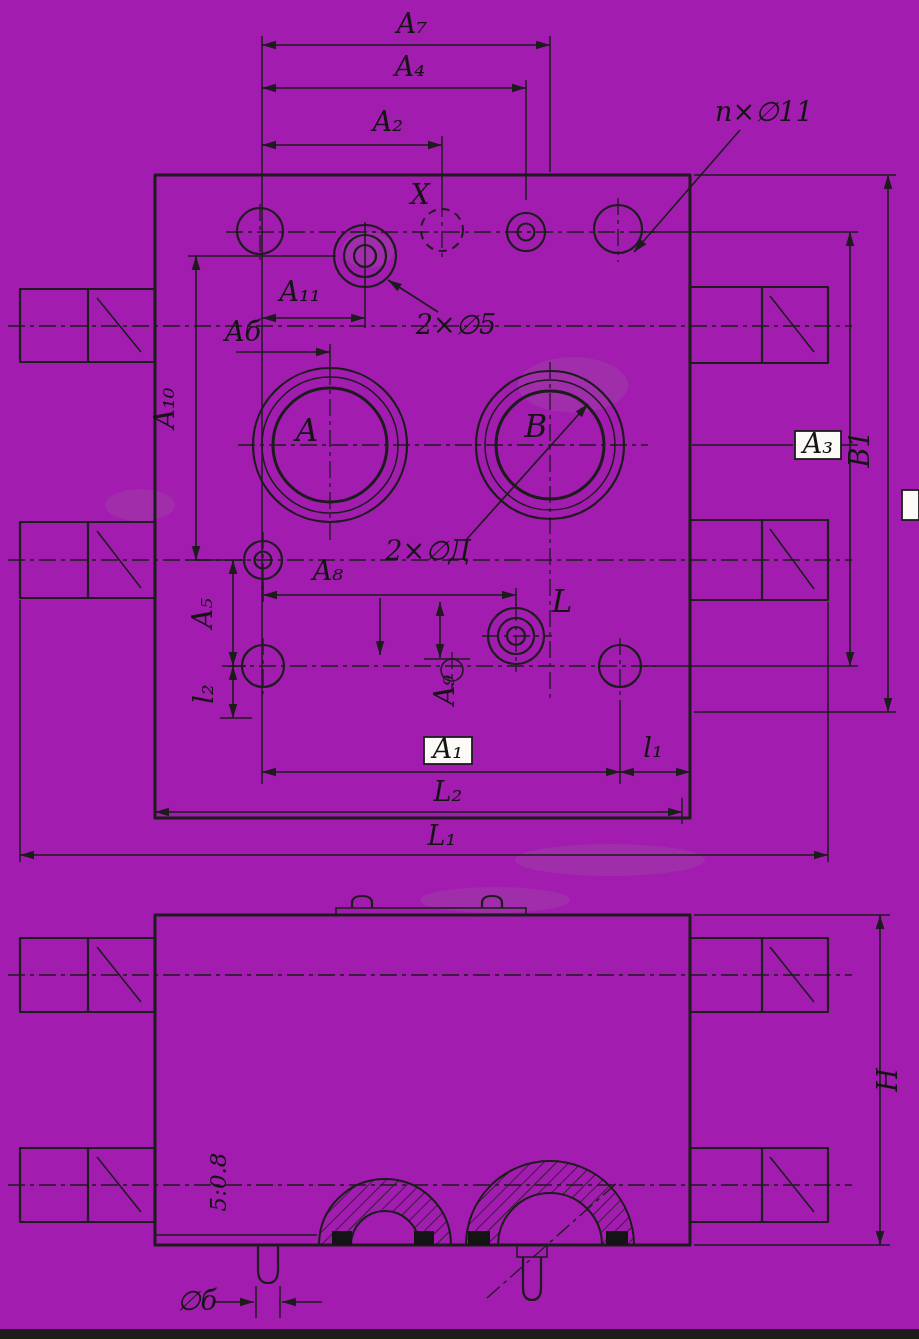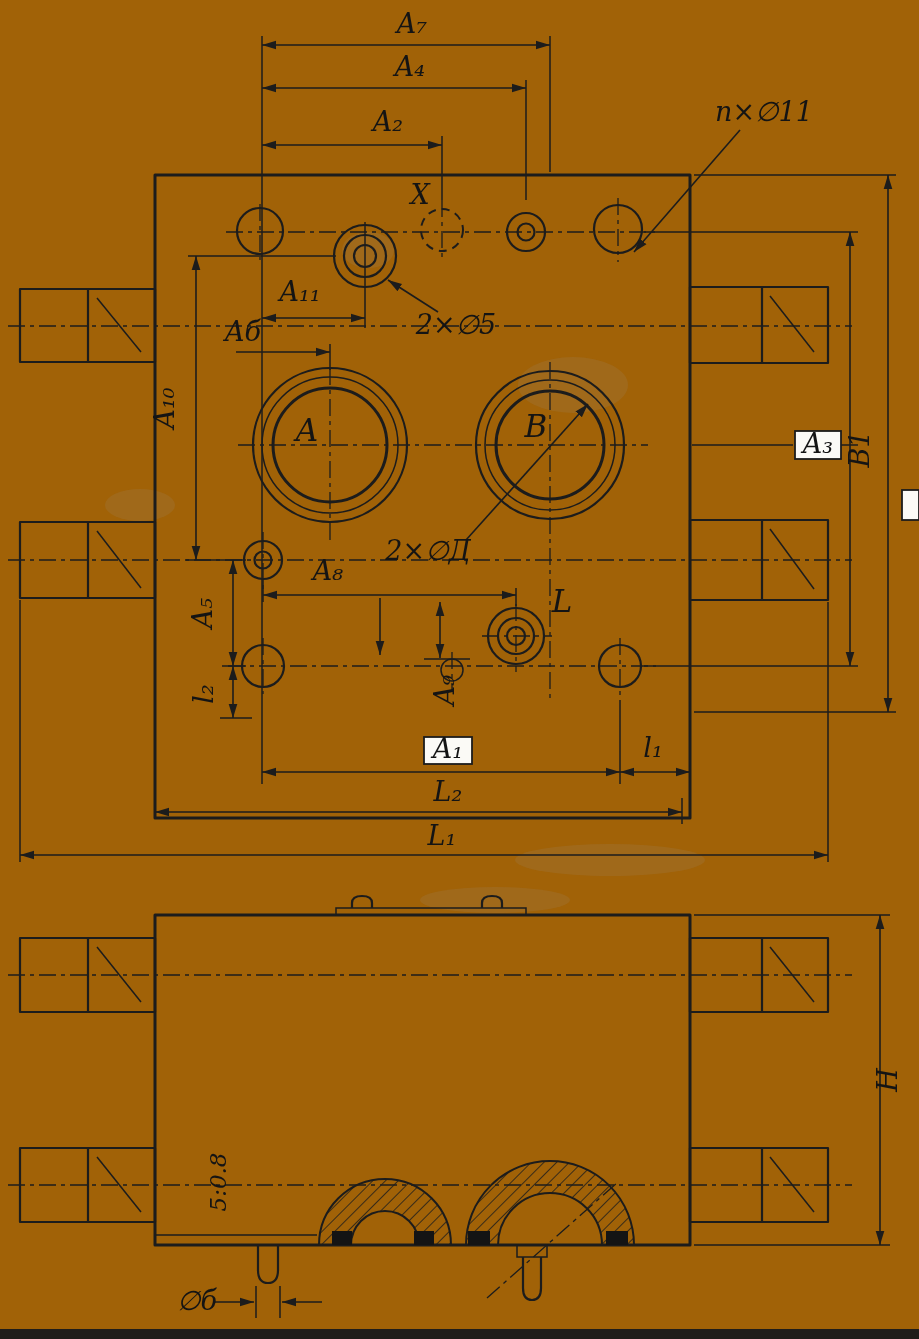--- a/index.html
+++ b/index.html
@@ -1,16 +1,16 @@
 <!DOCTYPE html>
 <html><head>
 <meta charset="utf-8">
 <style>
   html,body{margin:0;padding:0;background:#e8e6e1;}
-  .sheet{width:919px;height:1339px;background:#a16207;position:relative;overflow:hidden;}
+  .sheet{width:919px;height:1339px;background:#a21caf;position:relative;overflow:hidden;}
   svg{display:block;}
   .ol  {fill:none;stroke:#1c1c1c;stroke-width:3;stroke-linejoin:round;stroke-linecap:round;}
   .ol2 {fill:none;stroke:#1c1c1c;stroke-width:2.2;stroke-linejoin:round;}
   .thin{fill:none;stroke:#1c1c1c;stroke-width:1.5;}
   .dim {fill:none;stroke:#1c1c1c;stroke-width:1.6;}
   .cl  {fill:none;stroke:#1c1c1c;stroke-width:1.3;stroke-dasharray:17 5 4 5;}
   .dash{fill:none;stroke:#1c1c1c;stroke-width:2;stroke-dasharray:8 6;}
   .box {fill:#fbfaf6;stroke:#1c1c1c;stroke-width:1.8;}
   .seal{fill:#141414;stroke:none;}
   .lbl {font-family:"DejaVu Serif",serif;font-style:italic;font-size:27px;fill:#141414;text-anchor:middle;}

